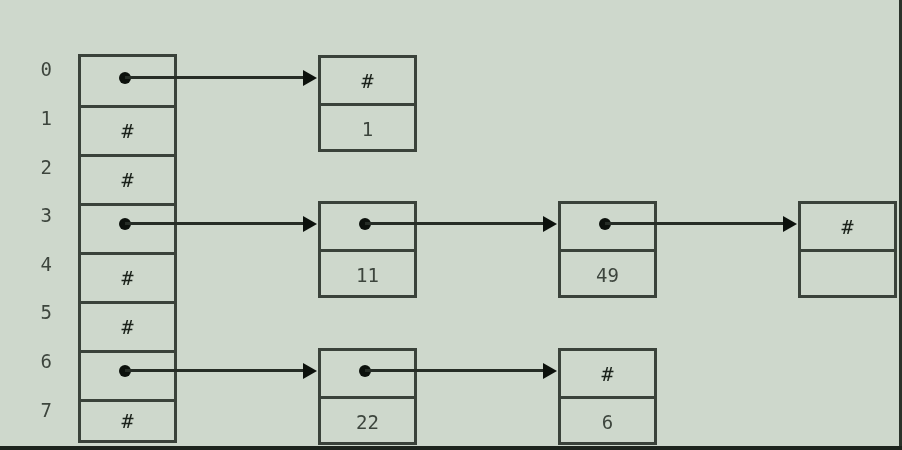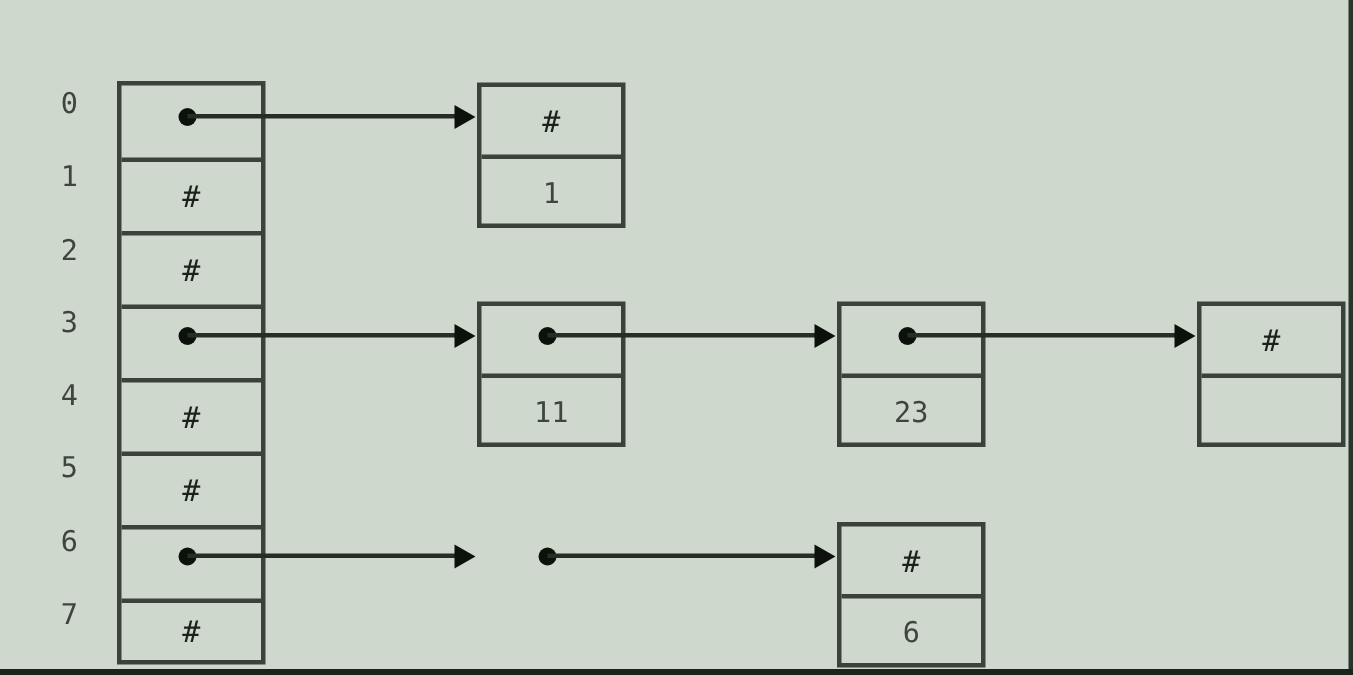--- a/index.html
+++ b/index.html
@@ -213,38 +213,45 @@
     </div>
   </div>
   <div class="ptr-dot" style="left:359px; top:218px;"></div>
   <div class="ptr-line" style="left:365px; top:222px; width:180px;"></div>
   <div class="arrow-head" style="left:543px; top:216px;"></div>
 
   <div class="node" style="left:558px; top:201px;">
     <div class="node-top"></div>
     <div class="node-sep"></div>
     <div class="node-bot">
-      <span class="node-val">23</span>
+      <span class="node-val">49</span>
     </div>
   </div>
   <div class="ptr-dot" style="left:599px; top:218px;"></div>
   <div class="ptr-line" style="left:605px; top:222px; width:180px;"></div>
   <div class="arrow-head" style="left:783px; top:216px;"></div>
 
   <div class="node" style="left:798px; top:201px;">
     <div class="node-top">
       <span class="hashglyph">#</span>
     </div>
     <div class="node-sep"></div>
   </div>
 
   <div class="ptr-dot" style="left:119px; top:365px;"></div>
   <div class="ptr-line" style="left:125px; top:369px; width:180px;"></div>
   <div class="arrow-head" style="left:303px; top:363px;"></div>
 
+  <div class="node" style="left:318px; top:348px;">
+    <div class="node-top"></div>
+    <div class="node-sep"></div>
+    <div class="node-bot">
+      <span class="node-val">22</span>
+    </div>
+  </div>
   <div class="ptr-dot" style="left:359px; top:365px;"></div>
   <div class="ptr-line" style="left:365px; top:369px; width:180px;"></div>
   <div class="arrow-head" style="left:543px; top:363px;"></div>
 
   <div class="node" style="left:558px; top:348px;">
     <div class="node-top">
       <span class="hashglyph">#</span>
     </div>
     <div class="node-sep"></div>
     <div class="node-bot">

